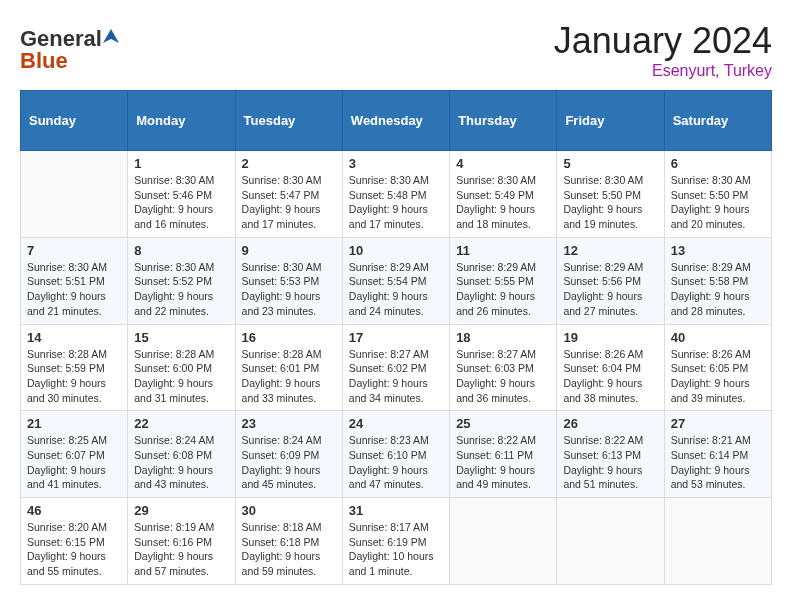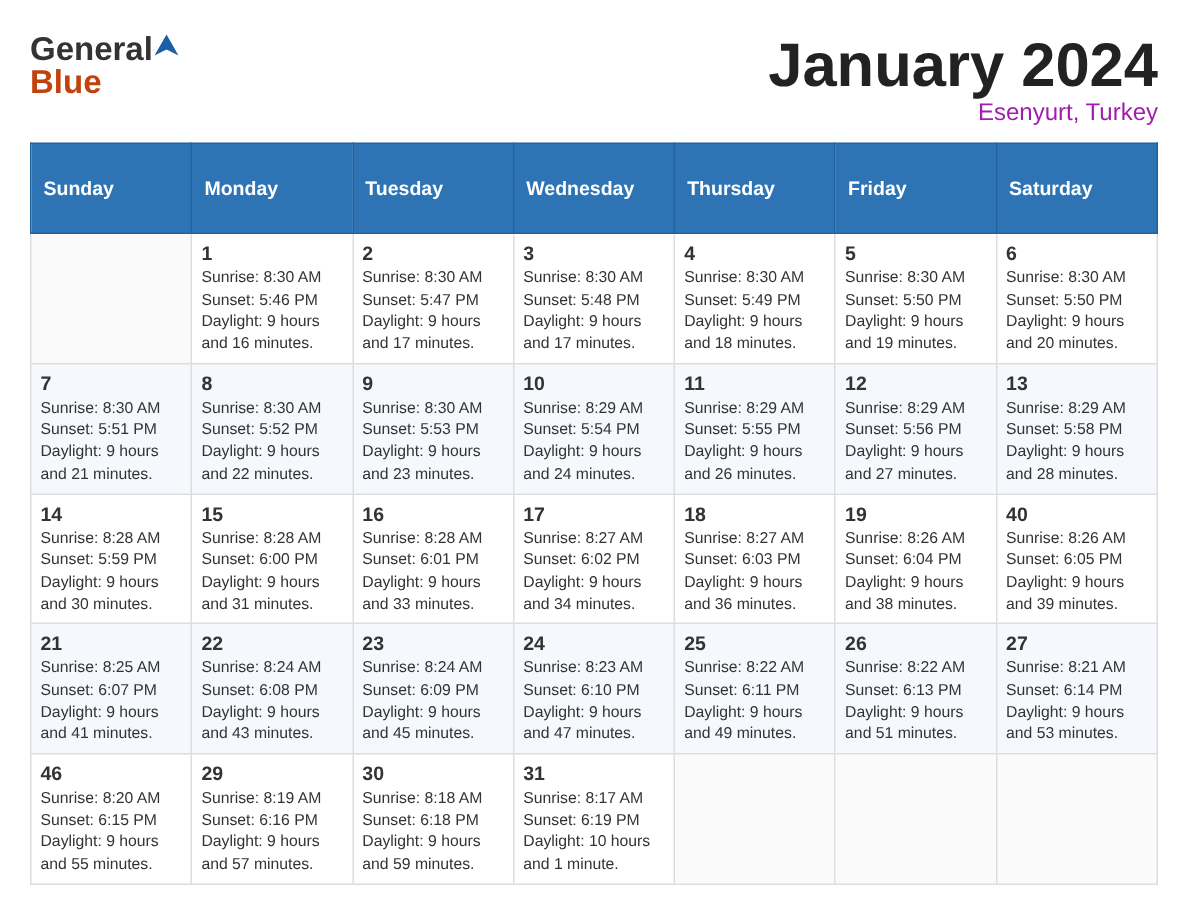--- a/index.html
+++ b/index.html
@@ -6,37 +6,37 @@
     body {
       font-family: Arial, sans-serif;
       background: #fff;
       width: 792px;
       min-height: 612px;
       padding: 20px;
     }
     .header-area {
       display: flex;
       justify-content: space-between;
-      align-items: flex-start;
+      align-items: center;
       margin-bottom: 10px;
       gap: 32px;
     }
     .logo {
       display: flex;
       flex-direction: column;
       align-items: flex-start;
     }
     .logo-general { color: #333; }
     .logo-blue { color: #1a5fa8; }
     .title-area {
       text-align: right;
     }
     .month-title {
-      font-size: 41px;
-      font-weight: bold;
+      font-size: 36px;
+      font-weight: normal;
       color: #222;
     }
     .subtitle {
       font-size: 16px;
       color: #a21caf;
     }
     .calendar {
       width: 100%;
       border-collapse: collapse;
       border: 1px solid #ccc;

